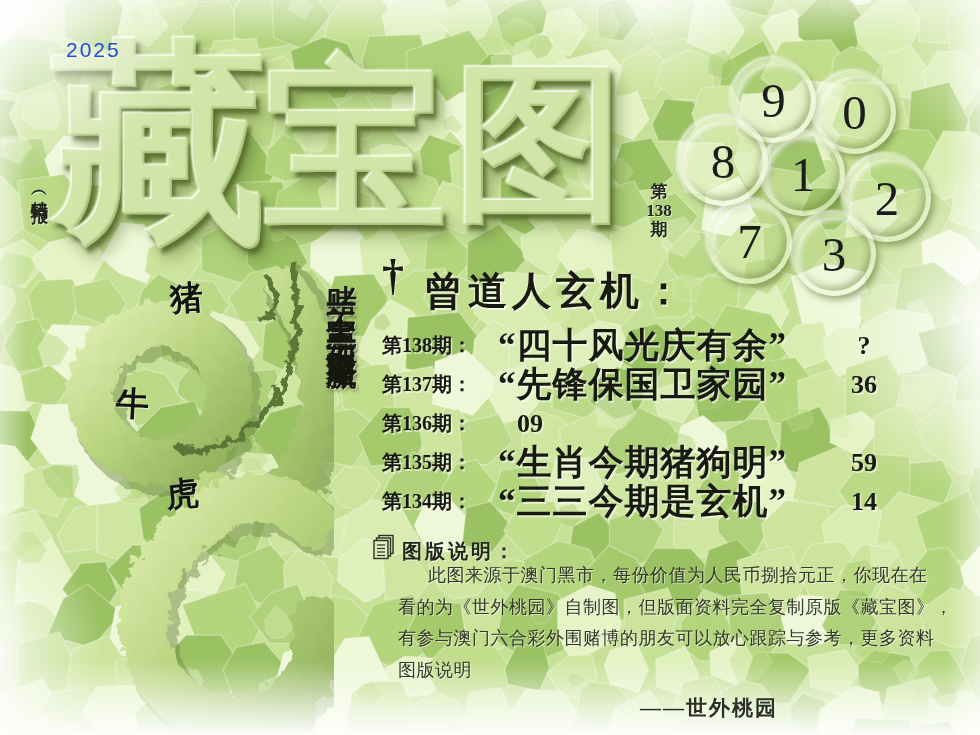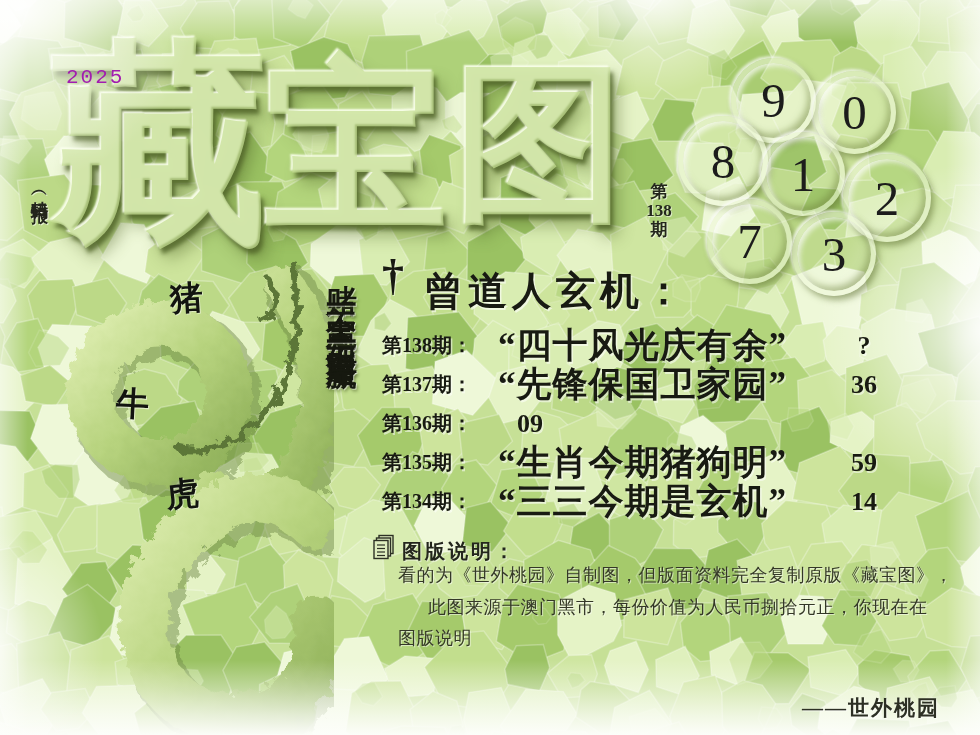--- a/index.html
+++ b/index.html
@@ -12,22 +12,22 @@
       radial-gradient(circle 235px at 985px 330px, rgba(255,255,255,0.92), rgba(255,255,255,0) 72%),
       radial-gradient(circle 150px at 655px -10px, rgba(255,255,255,0.8), rgba(255,255,255,0) 70%),
       radial-gradient(circle 170px at -15px 650px, rgba(255,255,255,0.85), rgba(255,255,255,0) 70%),
       radial-gradient(circle 140px at 985px 55px, rgba(255,255,255,0.55), rgba(255,255,255,0) 70%),
       linear-gradient(to top, rgba(253,254,251,0.98) 0px, rgba(253,254,251,0.75) 20px, rgba(253,254,251,0) 75px),
       linear-gradient(to bottom, rgba(255,255,255,0.55) 0px, rgba(255,255,255,0) 42px),
       linear-gradient(to right, rgba(255,255,255,0.5) 0px, rgba(255,255,255,0) 28px),
       linear-gradient(to left, rgba(255,255,255,0.55) 0px, rgba(255,255,255,0) 34px);}
   .layer{position:absolute;z-index:4;}
 
-  .year{left:66px;top:38px;font-family:Liberation Mono, monospace;font-size:21px;
-        letter-spacing:2px;color:#a21caf;margin-top:28px;}
+  .year{left:66px;top:38px;font-family:Liberation Sans, sans-serif;font-size:21px;
+        letter-spacing:2px;color:#1d4ed8;}
   .paper-type{left:28px;top:184px;writing-mode:vertical-rl;font-size:17px;font-weight:700;
         color:#23261c;letter-spacing:3px;text-shadow:1px 1px 0 rgba(255,255,255,0.6);}
 
   .title-char{position:absolute;z-index:2;font-weight:700;line-height:1;
         color:rgba(197,222,147,0.72);
         text-shadow:-2px -2px 2px rgba(250,255,235,0.95), 3px 5px 4px rgba(82,102,42,0.85),
                     8px 11px 16px rgba(82,102,42,0.45);}
   .tc0{left:52px;top:40px;font-size:216px;}
   .tc1{left:264px;top:56px;font-size:184px;}
   .tc2{left:455px;top:60px;font-size:170px;}
@@ -75,21 +75,21 @@
   .row .result{width:64px;font-size:26px;font-weight:700;text-align:center;}
 
   .notes-head{left:402px;top:538px;font-size:20px;font-weight:700;color:#23261c;
         letter-spacing:3px;text-shadow:1px 1px 0 rgba(255,255,255,0.55);}
   #pages-icon{position:absolute;left:371px;top:534px;z-index:4;}
   .paragraph{left:398px;top:560px;width:552px;font-size:18px;color:#343827;
         letter-spacing:0.5px;text-shadow:1px 1px 0 rgba(255,255,255,0.5);}
   .paragraph .pline{height:31.5px;line-height:31.5px;white-space:nowrap;}
   .paragraph .indent{text-indent:30px;}
 
-  .signature{left:640px;top:694px;width:300px;text-align:right;font-size:21px;font-weight:700;
+  .signature{left:640px;top:694px;width:300px;font-size:21px;font-weight:700;
         color:#2c2f24;letter-spacing:2px;text-shadow:1px 1px 0 rgba(255,255,255,0.6);}
 </style>
 </head>
 <body>
 
 <div id="app">
 
   <svg id="mosaic" width="980" height="735">
       <path d="M3.4,-19.2L-15.1,11.5L-41.3,21.4L-64.3,4.8L-60.9,-33.8L-37.0,-59.4L-4.4,-46.1Z" fill="#d9edb2" stroke="rgba(255,255,255,0.28)" stroke-width="1.5"></path>
       <path d="M51.6,-13.9L50.7,0.2L15.7,11.0L-7.6,-10.6L2.8,-36.3L15.5,-49.4L51.6,-40.9Z" fill="#e5f3c6" stroke="rgba(255,255,255,0.28)" stroke-width="1.5"></path>
@@ -647,19 +647,20 @@
     <g stroke="#2d3124" stroke-width="1.2">
       <line x1="6" y1="11" x2="14" y2="11"></line>
       <line x1="6" y1="14.5" x2="14" y2="14.5"></line>
       <line x1="6" y1="18" x2="14" y2="18"></line>
       <line x1="6" y1="21.5" x2="14" y2="21.5"></line>
     </g>
   </svg>
   <div class="layer notes-head">图版说明：</div>
 
   <div class="layer paragraph">
+    <div class="pline indent">此图来源于澳门黑市，每份价值为人民币捌拾元正，你现在在</div>
     <div class="pline">看的为《世外桃园》自制图，但版面资料完全复制原版《藏宝图》，</div>
-    <div class="pline indent">此图来源于澳门黑市，每份价值为人民币捌拾元正，你现在在</div>
+    <div class="pline">有参与澳门六合彩外围赌博的朋友可以放心跟踪与参考，更多资料</div>
     <div class="pline">图版说明</div>
   </div>
 
   <div class="layer signature">——世外桃园</div>
 </div>
 
 </body></html>

